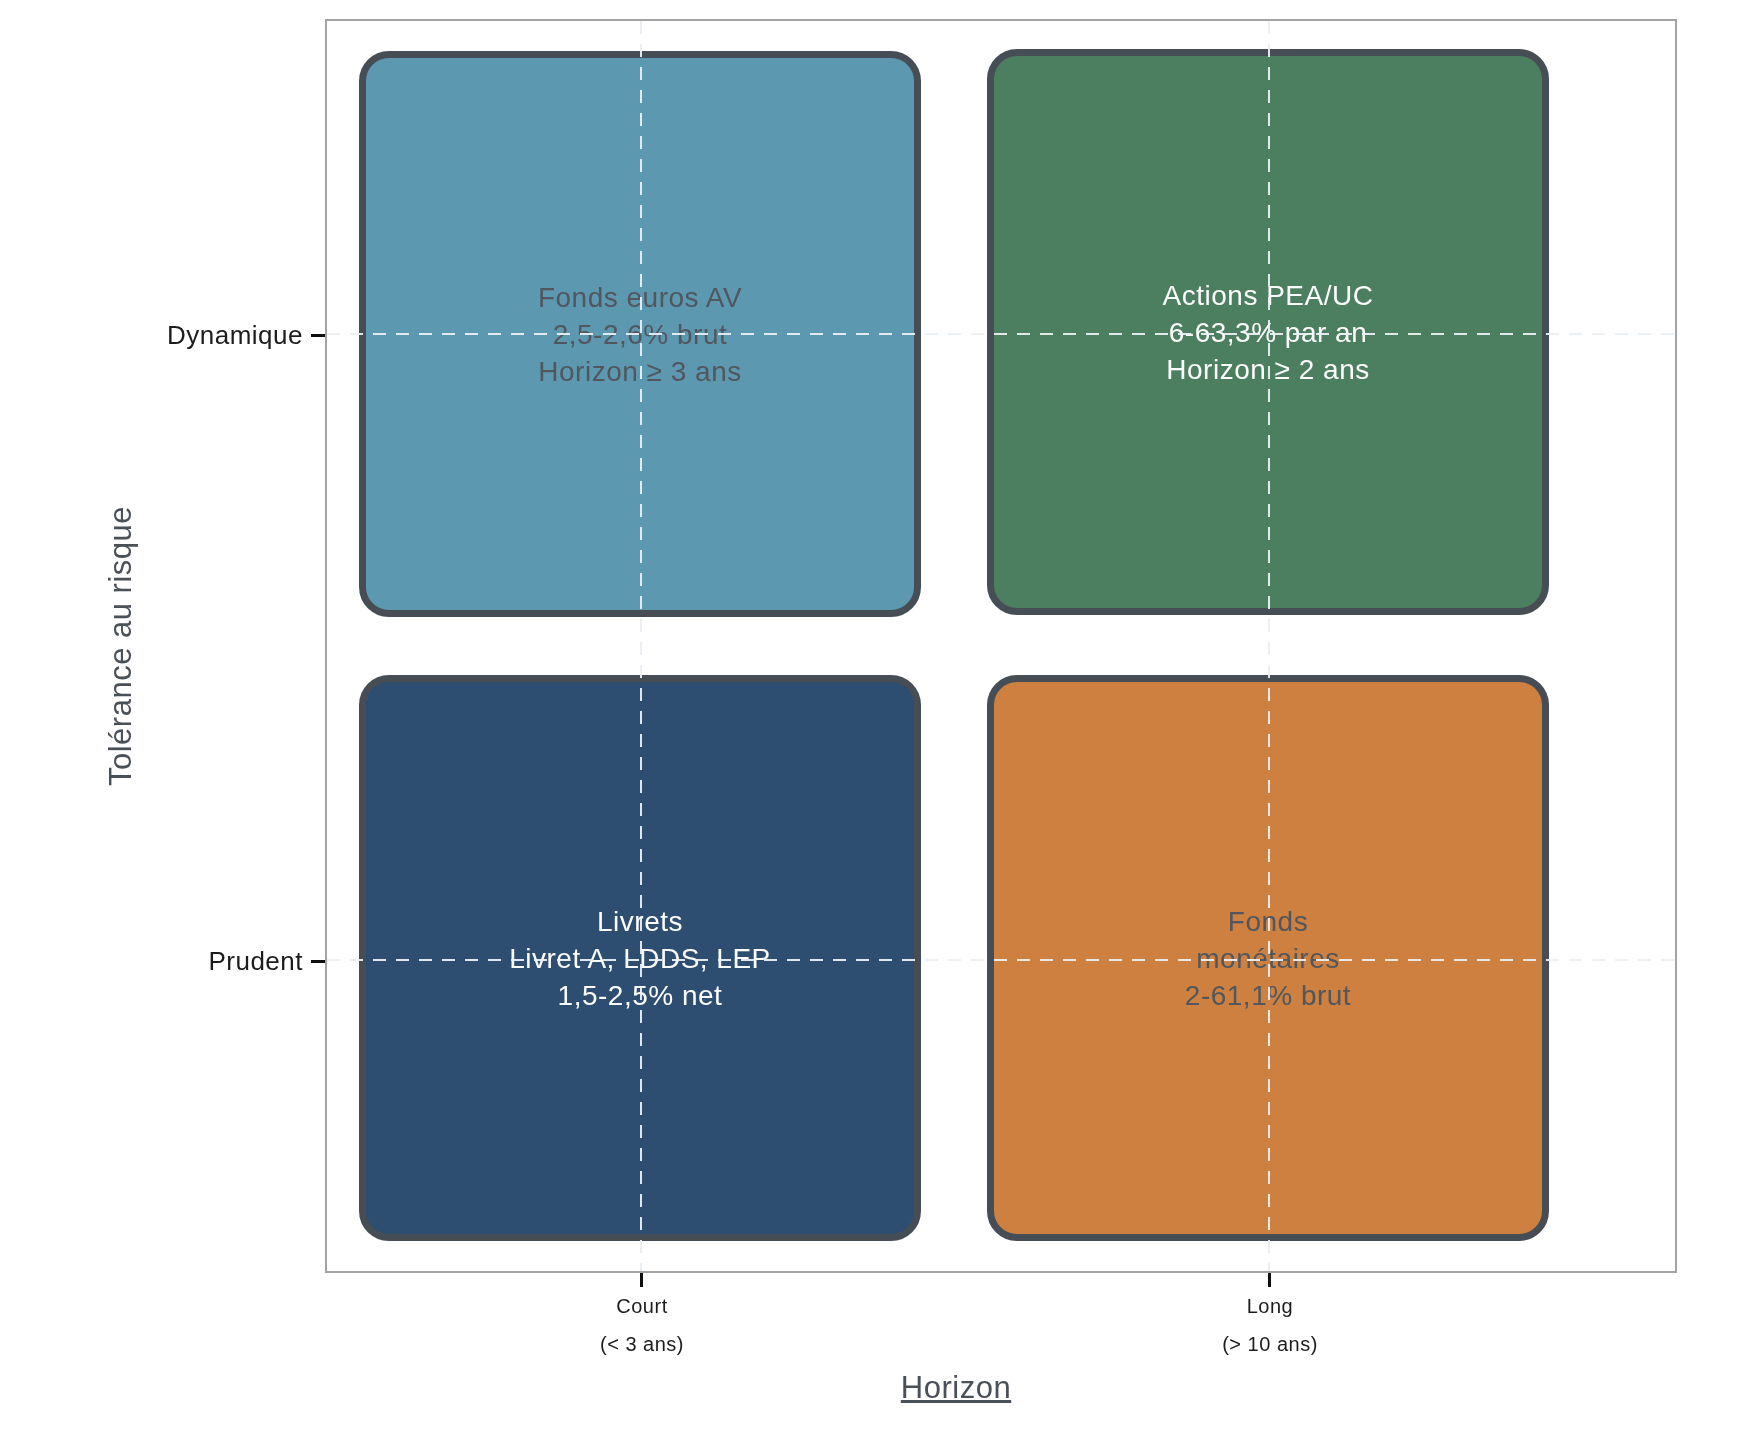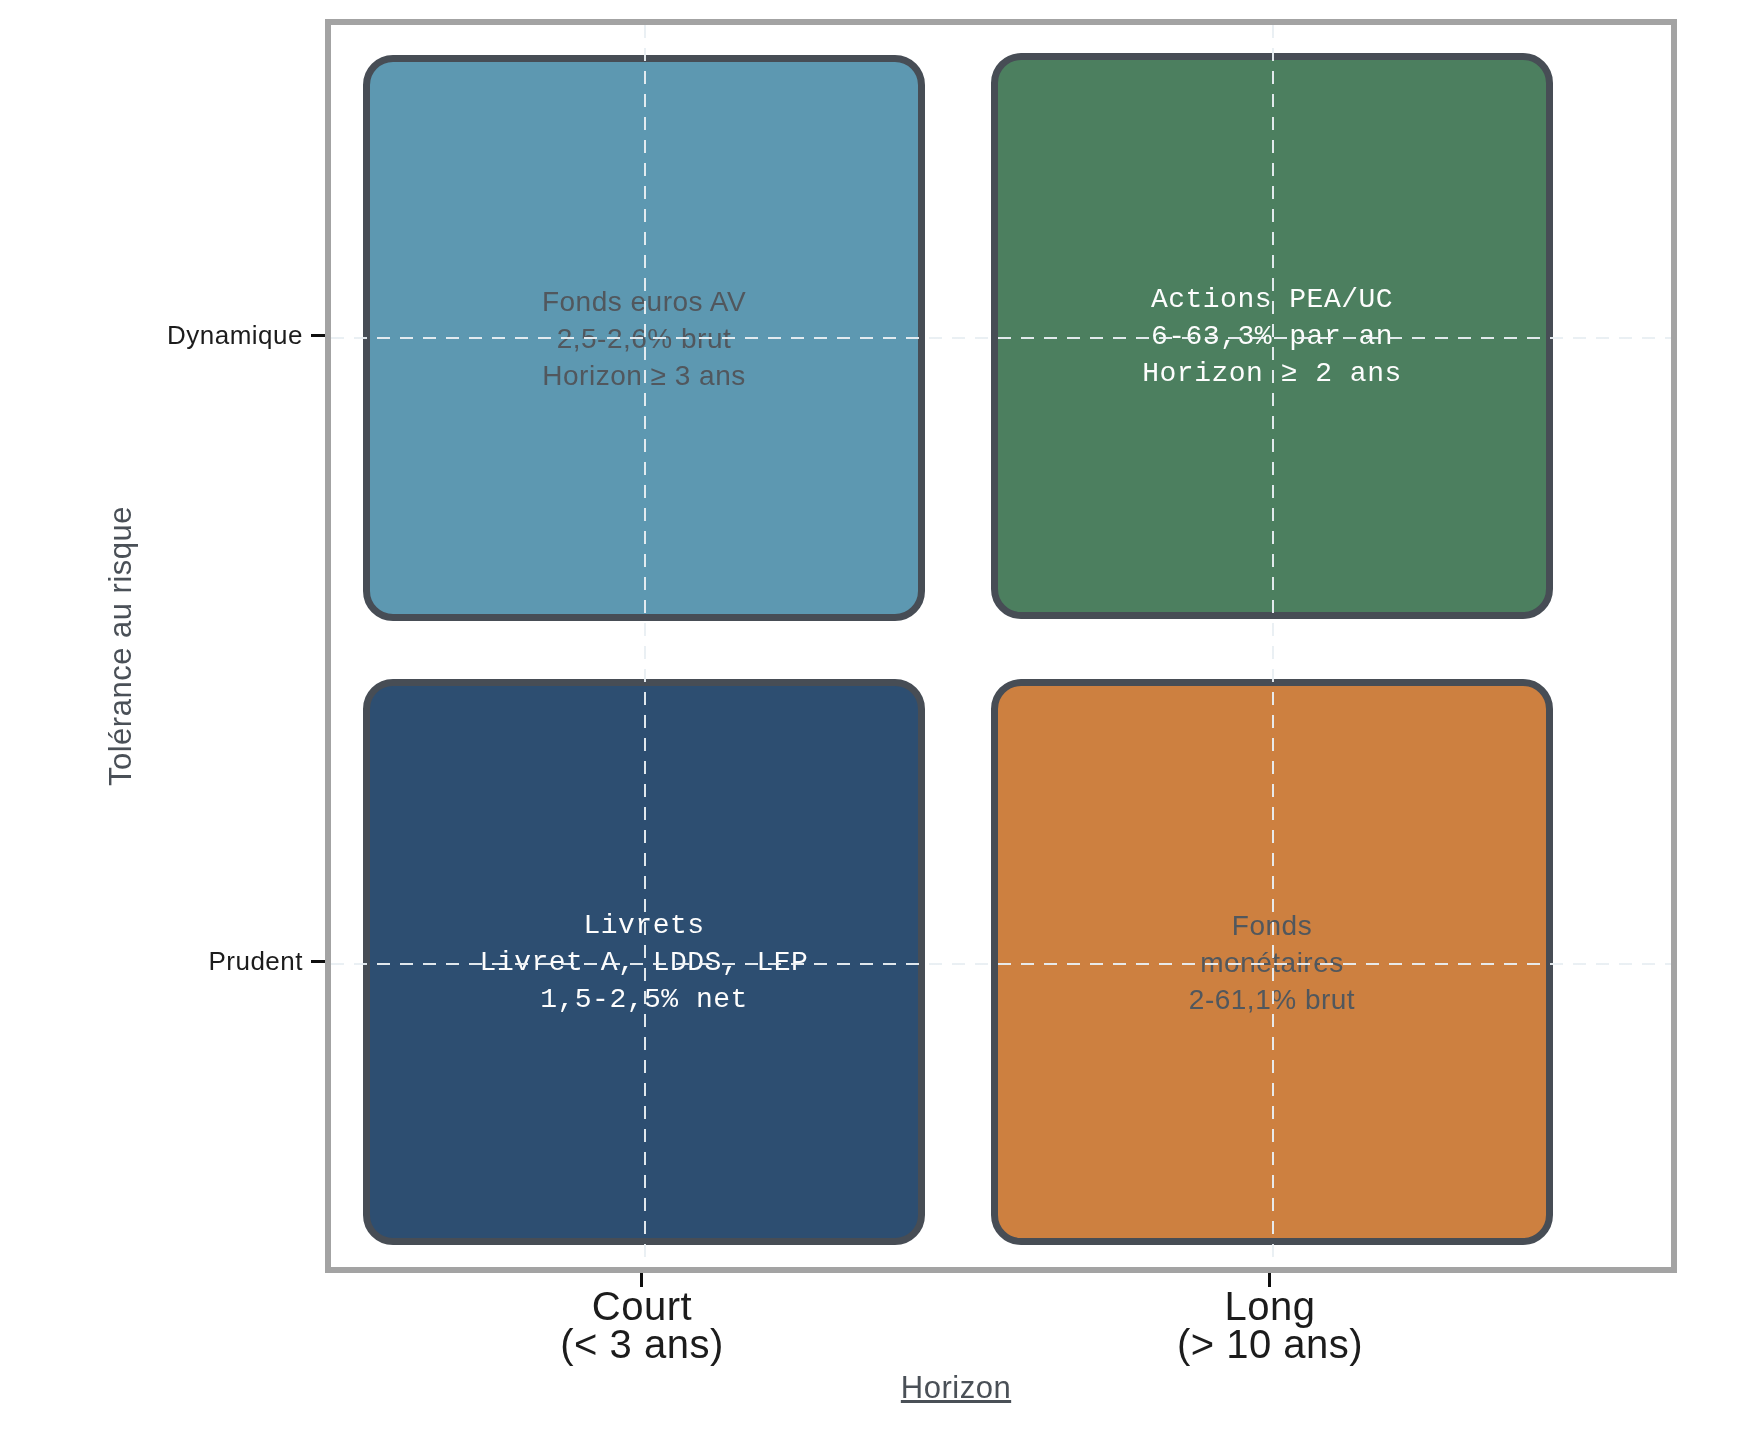--- a/index.html
+++ b/index.html
@@ -15,21 +15,21 @@
     background: #ffffff;
     overflow: hidden;
   }
   
   .panel {
     position: absolute;
     left: 325px;
     top: 19px;
     width: 1352px;
     height: 1254px;
-    border: 6px solid #a3a3a3;
+    border: 2px solid #a3a3a3;
     box-sizing: border-box;
     background: #ffffff;
   }
   
   .quad {
     position: absolute;
     width: 562px;
     height: 566px;
     border: 7px solid #474d55;
     border-radius: 30px;
@@ -45,21 +45,21 @@
   .q-bl { left: 32px;  top: 654px; background: #2d4e71; }
   .q-br { left: 660px; top: 654px; background: #cd8040; }
   .quad-line {
     font-size: 28px;
     line-height: 37px;
     text-align: center;
     letter-spacing: 0.5px;
     white-space: nowrap;
   }
   .txt-dark  .quad-line { color: #51575d; }
-  .txt-light .quad-line { color: #fdfdfd; font-family: Liberation Mono, monospace; }
+  .txt-light .quad-line { color: #fdfdfd; }
   
   .grid-v, .grid-h { position: absolute; z-index: 3; pointer-events: none; }
   .grid-v {
     top: 0; bottom: 0; width: 2px;
     background: repeating-linear-gradient(180deg,
       rgba(233,239,243,0.95) 0px, rgba(233,239,243,0.95) 13px,
       transparent 13px, transparent 23px);
   }
   .grid-h {
     left: 0; right: 0; height: 2px;
@@ -90,21 +90,21 @@
     color: #1c1c1c;
     letter-spacing: 0.5px;
   }
   .ytick-label.r1 { top: 317px; }
   .ytick-label.r2 { top: 943px; }
   .xtick-label {
     position: absolute;
     width: 420px;
     top: 1287px;
     text-align: center;
-    font-size: 40px;
+    font-size: 20px;
     line-height: 38px;
     color: #1c1c1c;
     letter-spacing: 0.5px;
   }
   .xtick-label.c1 { left: 432px; }
   .xtick-label.c2 { left: 1060px; }
   
   .x-title {
     position: absolute;
     left: 656px;

